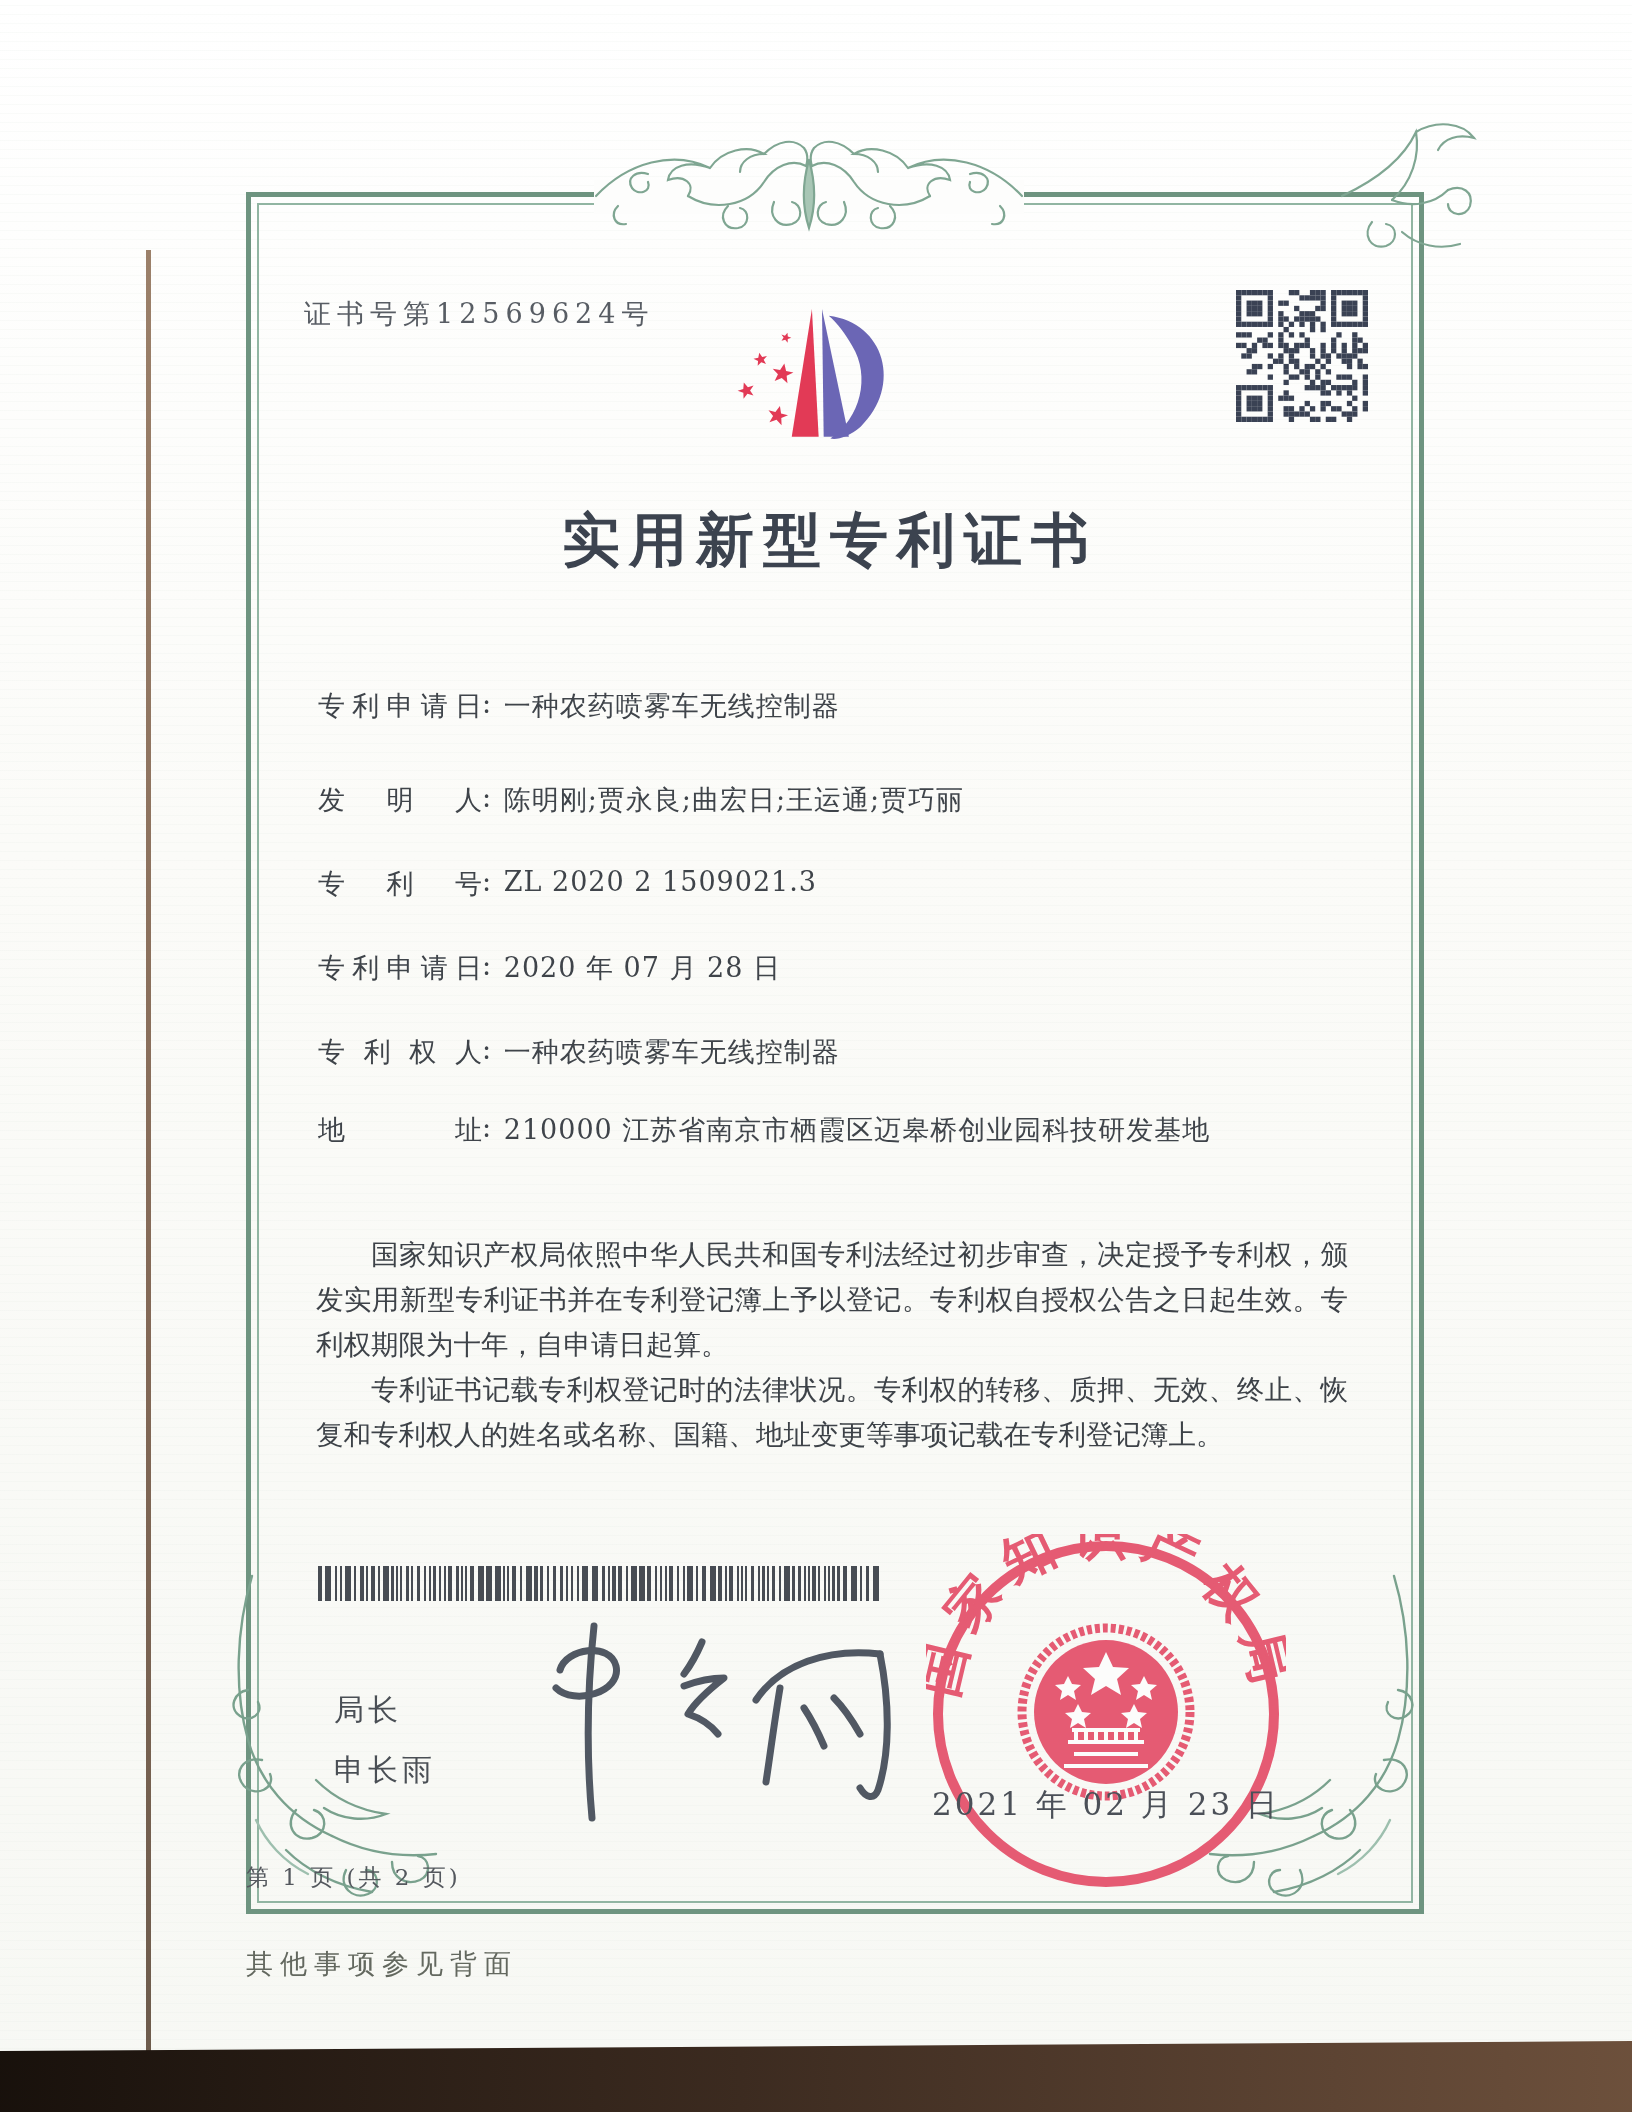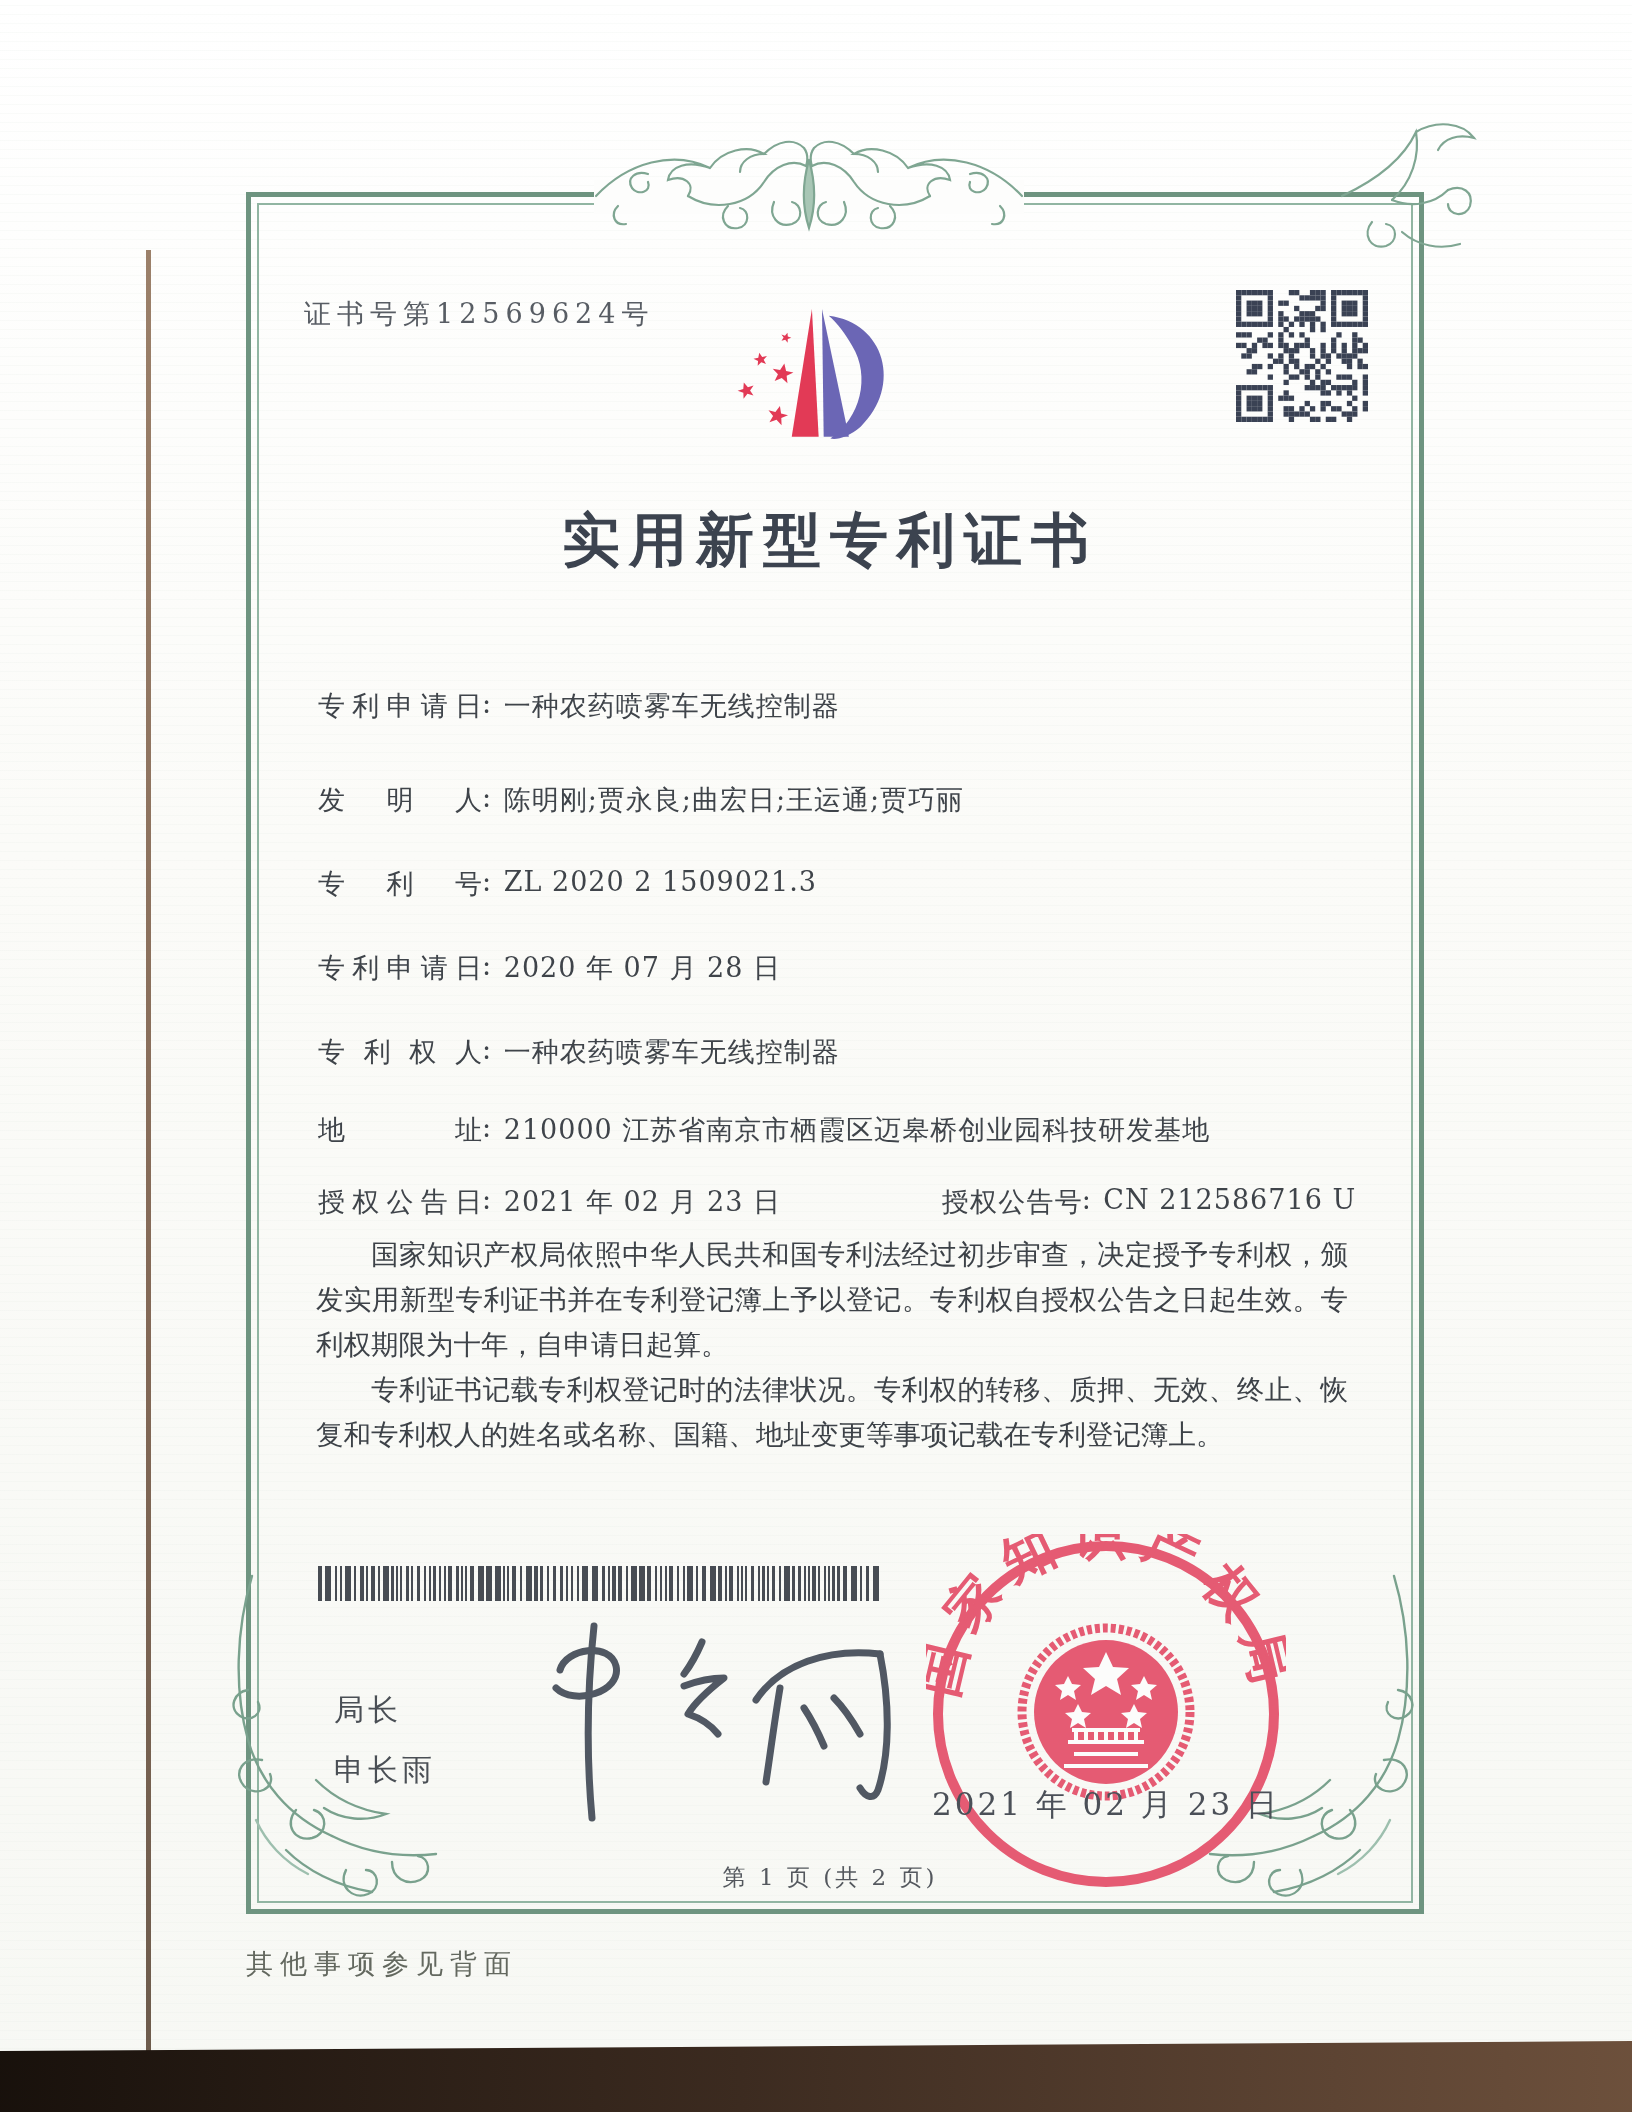--- a/index.html
+++ b/index.html
@@ -34,21 +34,21 @@
     line-height:45px;color:#3d4248;text-align:justify;}
   .body-text p{margin:0;text-indent:2em;}
   .barcode{position:absolute;left:318px;top:1566px;width:566px;height:35px;font-size:0;}
   .barcode span{display:inline-block;height:100%;background:#474c53;}
   .director-label{position:absolute;left:334px;top:1690px;font-size:30px;color:#4a4f55;letter-spacing:4px;}
   .director-name{position:absolute;left:334px;top:1750px;font-size:30px;color:#4a4f55;letter-spacing:4px;}
   .signature{position:absolute;left:498px;top:1612px;}
   .seal{position:absolute;left:926px;top:1534px;width:360px;height:360px;opacity:.93;}
   .seal-date{position:absolute;left:926px;top:1784px;width:360px;text-align:center;
     font-size:31px;color:#4b5058;letter-spacing:3px;}
-  .page-info{position:absolute;left:246px;top:1862px;width:1168px;text-align:center;
+  .page-info{position:absolute;left:246px;top:1862px;width:1168px;text-align:left;
     font-size:23px;color:#54585e;letter-spacing:3px;}
   .back-note{position:absolute;left:246px;top:1946px;width:1168px;text-align:left;
     font-size:27px;color:#63685f;letter-spacing:7px;}
   .orn{position:absolute;}
   .qr{position:absolute;left:1236px;top:290px;}
   .logo{position:absolute;left:696px;top:278px;}
 </style>
 </head>
 <body>
 
@@ -452,28 +452,20 @@
   <div class="row" style="top:1034px;">
     <span class="lbl">专利权人</span><span class="colon">:</span>
     <span class="val">一种农药喷雾车无线控制器</span>
   </div>
   <div class="row" style="top:1112px;">
     <span class="lbl">地址</span><span class="colon">:</span>
     <span class="val">
       <span>210000 江苏省南京市栖霞区迈皋桥创业园科技研发基地</span>
     </span>
   </div>
-  <div class="row" style="top:1184px;">
-    <span class="lbl">授权公告日</span><span class="colon">:</span>
-    <span class="val">2021 年 02 月 23 日</span>
-    <span class="grant-pair2">
-      <span class="lbl2">授权公告号</span><span class="colon">:</span>
-      <span class="val">CN 212586716 U</span>
-    </span>
-  </div>
 
   <div class="body-text">
     <p>国家知识产权局依照中华人民共和国专利法经过初步审查，决定授予专利权，颁发实用新型专利证书并在专利登记簿上予以登记。专利权自授权公告之日起生效。专利权期限为十年，自申请日起算。</p>
     <p>专利证书记载专利权登记时的法律状况。专利权的转移、质押、无效、终止、恢复和专利权人的姓名或名称、国籍、地址变更等事项记载在专利登记簿上。</p>
   </div>
 
   <div class="barcode" id="barcode"><span style="width:4px;margin-right:3px"></span><span style="width:6px;margin-right:4px"></span><span style="width:2px;margin-right:3px"></span><span style="width:2px;margin-right:3px"></span><span style="width:6px;margin-right:3px"></span><span style="width:2px;margin-right:4px"></span><span style="width:4px;margin-right:2px"></span><span style="width:2px;margin-right:3px"></span><span style="width:4px;margin-right:3px"></span><span style="width:2px;margin-right:3px"></span><span style="width:6px;margin-right:2px"></span><span style="width:3px;margin-right:2px"></span><span style="width:2px;margin-right:2px"></span><span style="width:2px;margin-right:4px"></span><span style="width:3px;margin-right:2px"></span><span style="width:2px;margin-right:4px"></span><span style="width:3px;margin-right:4px"></span><span style="width:2px;margin-right:3px"></span><span style="width:2px;margin-right:2px"></span><span style="width:3px;margin-right:3px"></span><span style="width:2px;margin-right:3px"></span><span style="width:2px;margin-right:2px"></span><span style="width:4px;margin-right:4px"></span><span style="width:3px;margin-right:2px"></span><span style="width:2px;margin-right:2px"></span><span style="width:2px;margin-right:3px"></span><span style="width:4px;margin-right:4px"></span><span style="width:6px;margin-right:2px"></span><span style="width:6px;margin-right:3px"></span><span style="width:6px;margin-right:2px"></span><span style="width:2px;margin-right:2px"></span><span style="width:2px;margin-right:3px"></span><span style="width:4px;margin-right:4px"></span><span style="width:2px;margin-right:4px"></span><span style="width:6px;margin-right:2px"></span><span style="width:4px;margin-right:2px"></span><span style="width:3px;margin-right:4px"></span><span style="width:2px;margin-right:4px"></span><span style="width:3px;margin-right:4px"></span><span style="width:3px;margin-right:3px"></span><span style="width:2px;margin-right:3px"></span><span style="width:2px;margin-right:4px"></span><span style="width:2px;margin-right:3px"></span><span style="width:6px;margin-right:4px"></span><span style="width:6px;margin-right:4px"></span><span style="width:3px;margin-right:3px"></span><span style="width:2px;margin-right:2px"></span><span style="width:4px;margin-right:2px"></span><span style="width:4px;margin-right:4px"></span><span style="width:2px;margin-right:3px"></span><span style="width:6px;margin-right:2px"></span><span style="width:6px;margin-right:2px"></span><span style="width:4px;margin-right:4px"></span><span style="width:2px;margin-right:3px"></span><span style="width:2px;margin-right:3px"></span><span style="width:2px;margin-right:2px"></span><span style="width:4px;margin-right:4px"></span><span style="width:2px;margin-right:4px"></span><span style="width:2px;margin-right:2px"></span><span style="width:6px;margin-right:3px"></span><span style="width:2px;margin-right:4px"></span><span style="width:4px;margin-right:4px"></span><span style="width:6px;margin-right:2px"></span><span style="width:4px;margin-right:3px"></span><span style="width:2px;margin-right:2px"></span><span style="width:4px;margin-right:4px"></span><span style="width:2px;margin-right:2px"></span><span style="width:2px;margin-right:2px"></span><span style="width:2px;margin-right:4px"></span><span style="width:3px;margin-right:4px"></span><span style="width:2px;margin-right:2px"></span><span style="width:3px;margin-right:2px"></span><span style="width:2px;margin-right:3px"></span><span style="width:3px;margin-right:4px"></span><span style="width:2px;margin-right:3px"></span><span style="width:6px;margin-right:2px"></span><span style="width:3px;margin-right:3px"></span><span style="width:3px;margin-right:3px"></span><span style="width:2px;margin-right:2px"></span><span style="width:2px;margin-right:2px"></span><span style="width:4px;margin-right:2px"></span><span style="width:2px;margin-right:4px"></span><span style="width:2px;margin-right:2px"></span><span style="width:2px;margin-right:2px"></span><span style="width:3px;margin-right:2px"></span><span style="width:3px;margin-right:3px"></span><span style="width:4px;margin-right:4px"></span><span style="width:6px;margin-right:3px"></span><span style="width:2px;margin-right:4px"></span><span style="width:3px;margin-right:4px"></span><span style="width:6px;margin-right:3px"></span></div>
 
   <div class="director-label">局长</div>
   <div class="director-name">申长雨</div>

